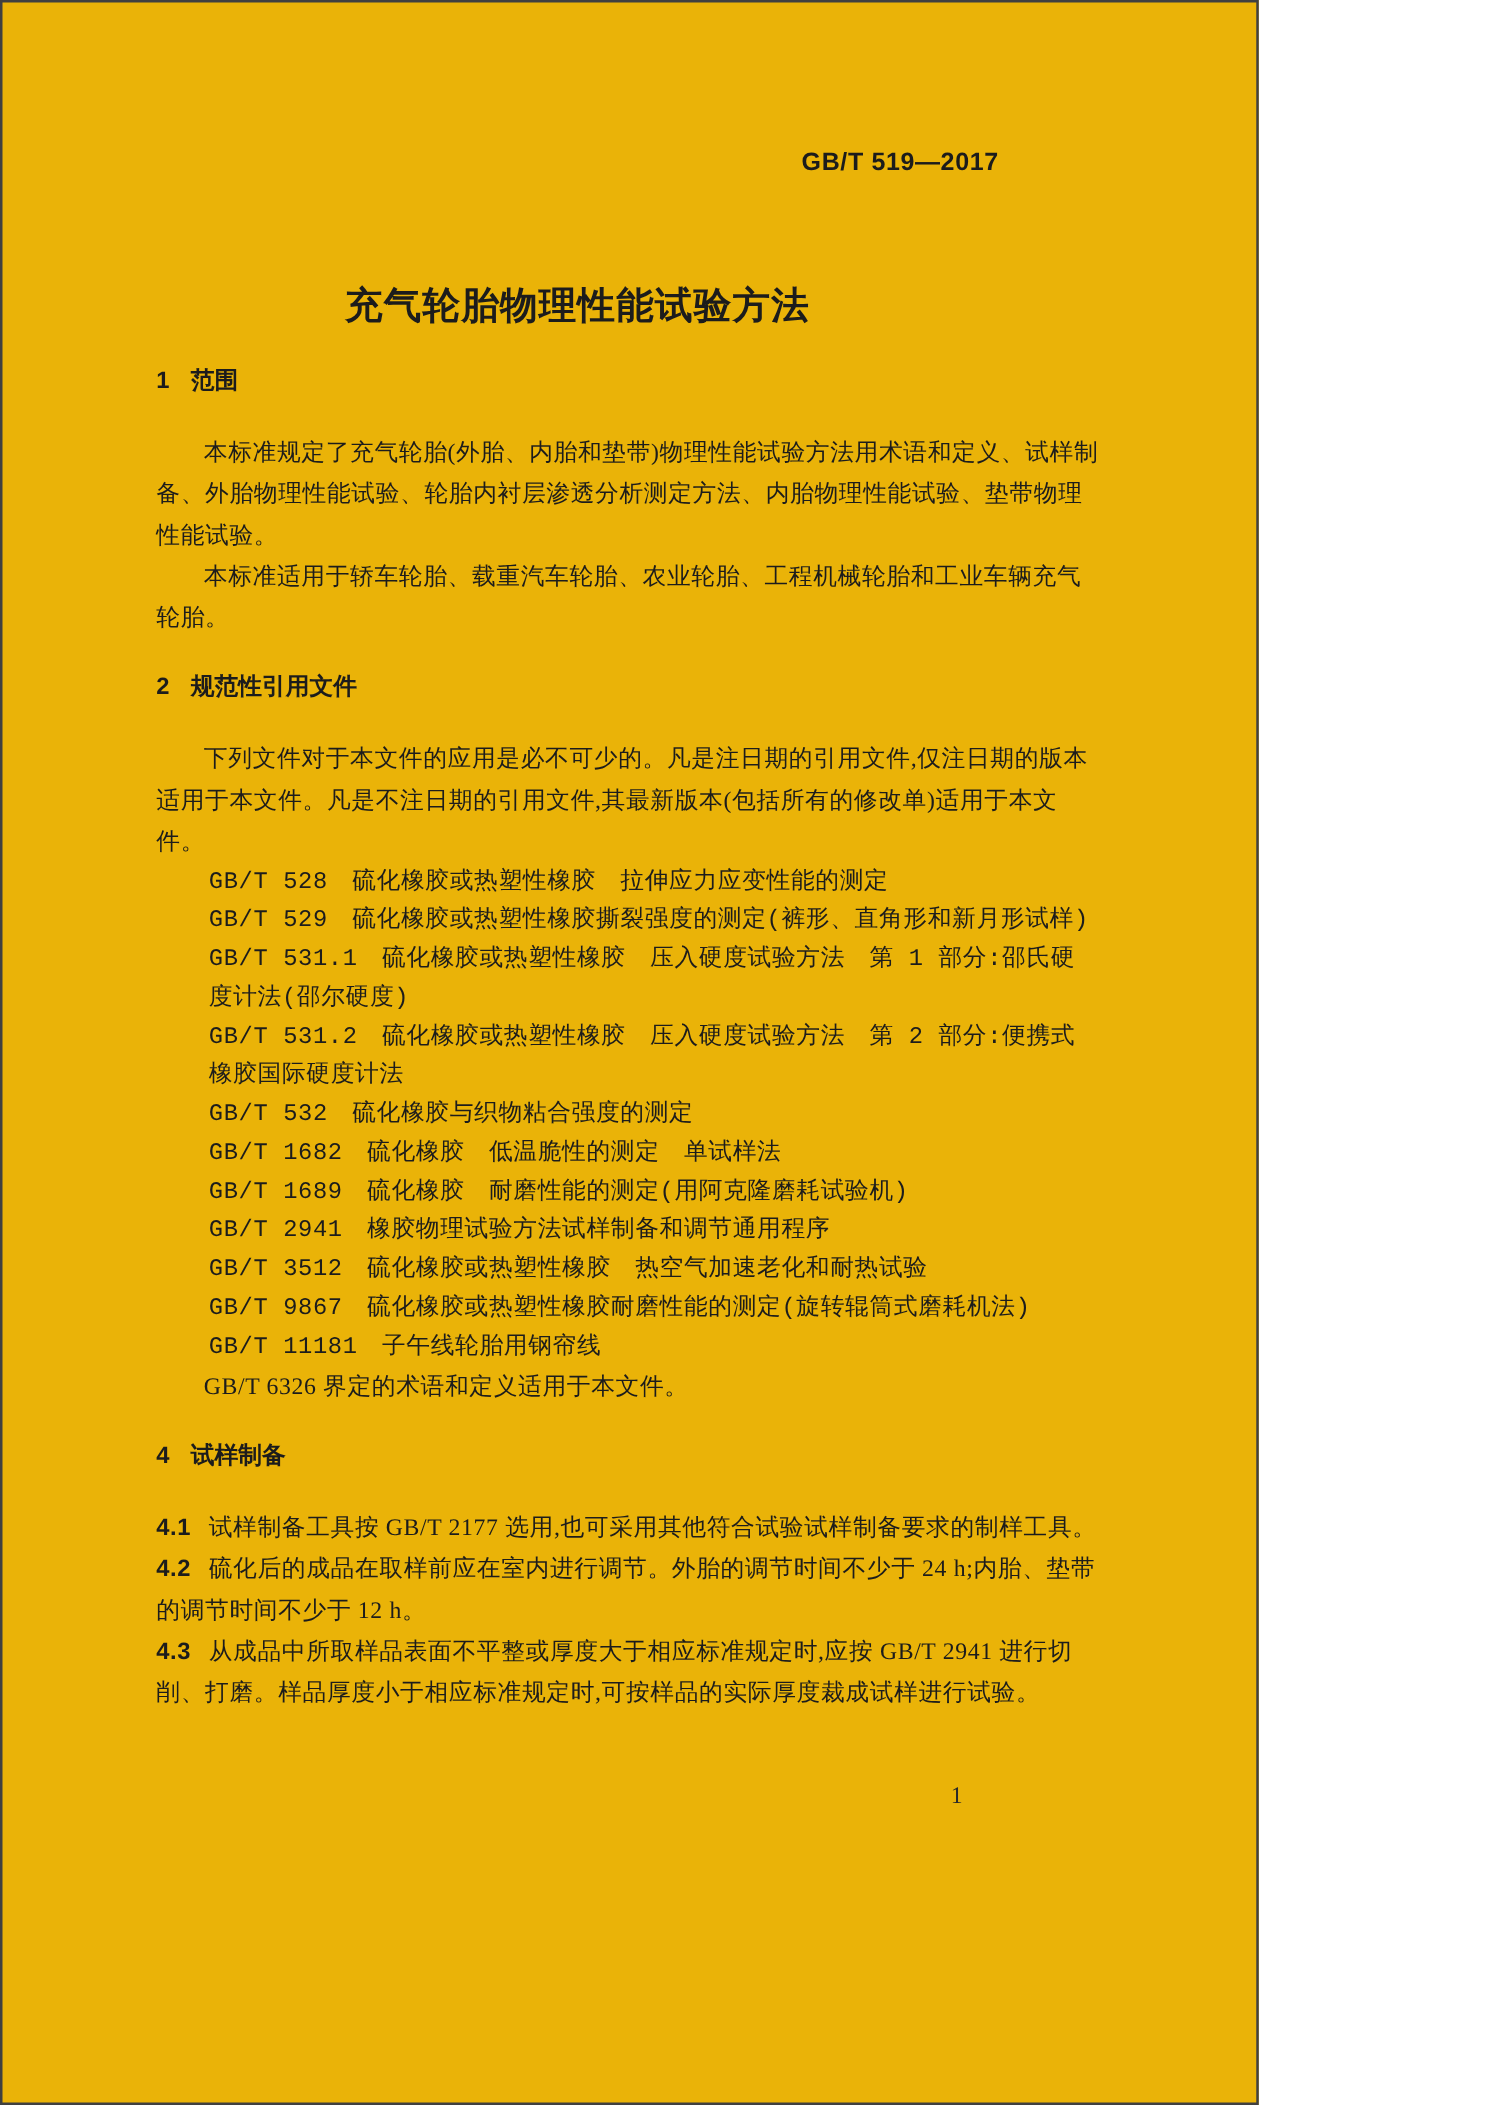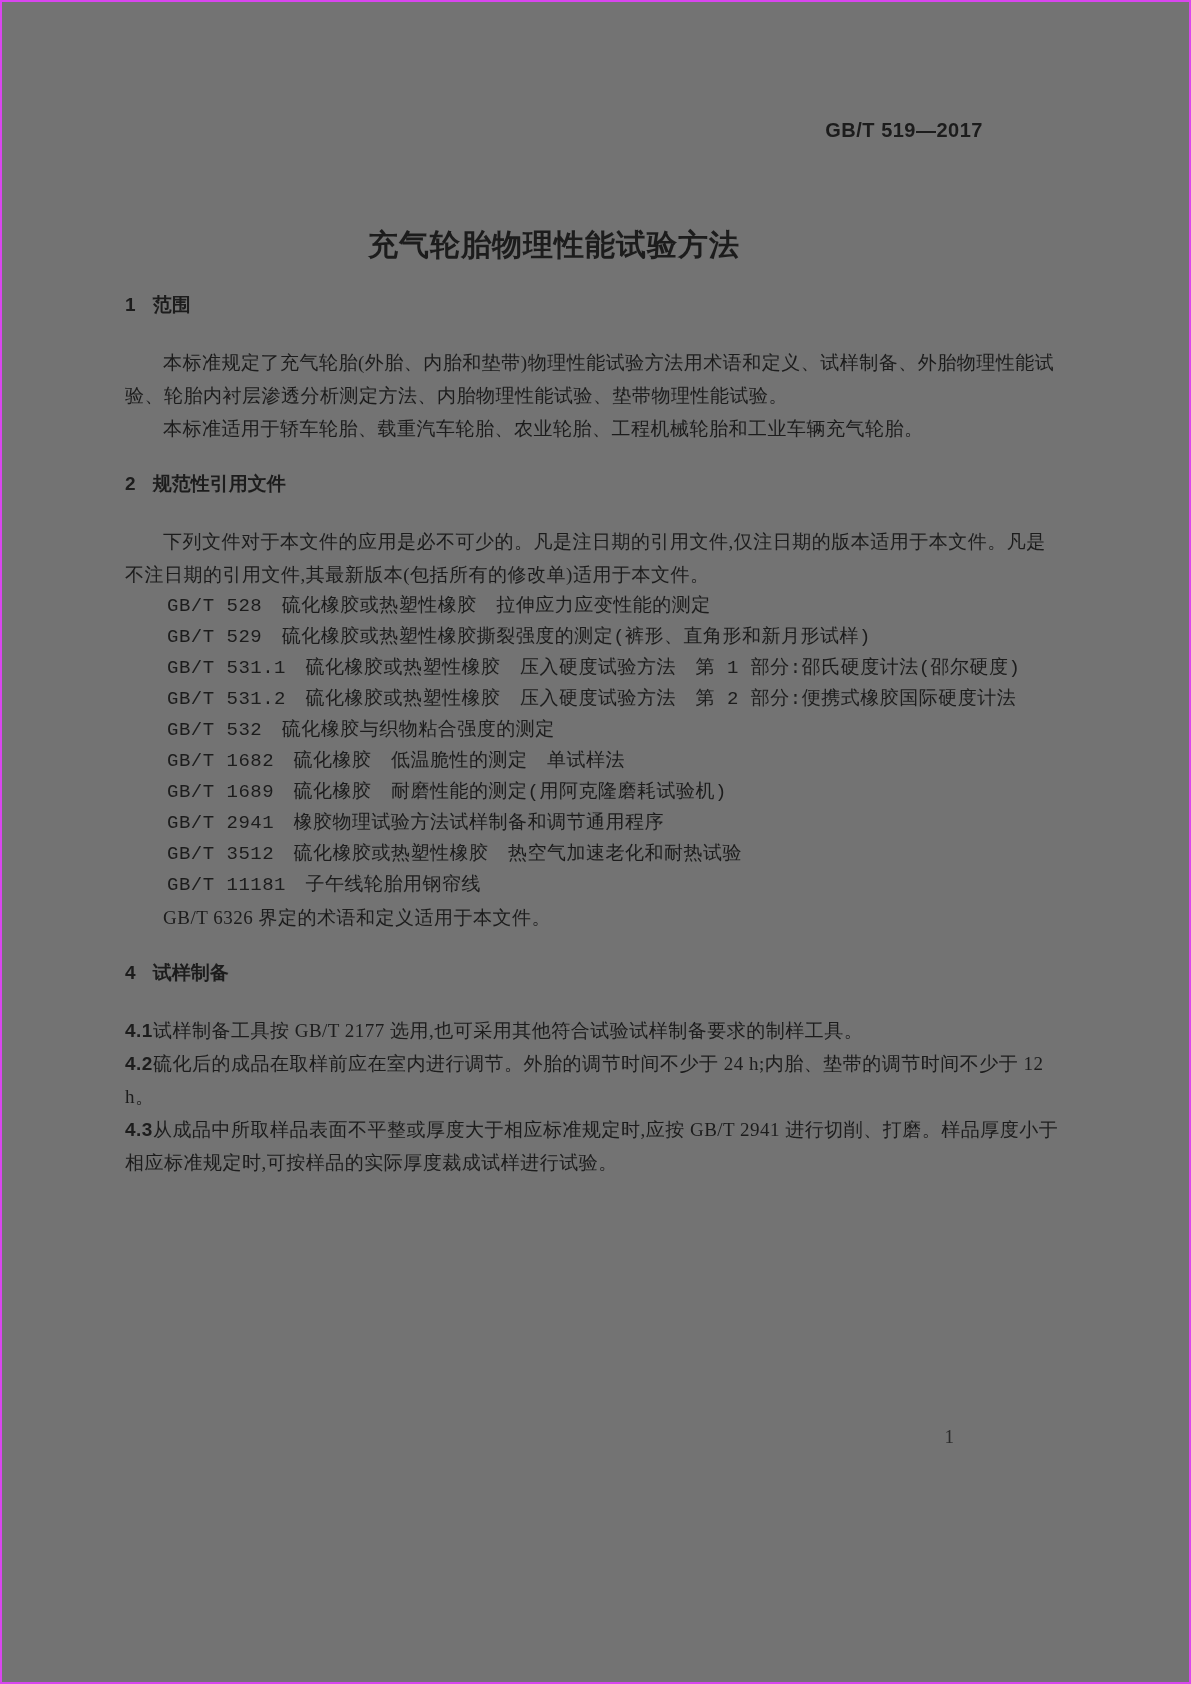--- a/index.html
+++ b/index.html
@@ -2,27 +2,27 @@
 <html><head>
 <meta charset="utf-8">
 <style>
   html, body {
     margin: 0;
     padding: 0;
     background: #ffffff;
   }
   .page {
     position: relative;
-    width: 1191px;
+    width: 1007px;
     height: 1684px;
-    background: #737373;
+    background: #eab308;
     color: #1c1c1c;
     font-family: "Liberation Serif", "DejaVu Serif", serif;
     box-sizing: border-box;
-    border: 2px solid #d946ef;
+    border: 2px solid #404040;
     overflow: hidden;
   }
   .content {
     padding: 116px 126px 0 123px;
   }
   .doc-number {
     text-align: right;
     padding-right: 80px;
     font-family: "Liberation Sans", "DejaVu Sans", sans-serif;
     font-weight: 700;
@@ -68,20 +68,21 @@
     font-family: Liberation Mono, monospace;
   }
   ul.refs li {
     font-size: 19px;
     line-height: 31px;
     letter-spacing: 0.5px;
   }
   .clause-num {
     font-family: "Liberation Sans", "DejaVu Sans", sans-serif;
     font-weight: 700;
+    margin-right: 14px;
   }
   .page-number {
     position: absolute;
     top: 1424px;
     right: 235px;
     font-size: 19px;
     color: #2a2a2a;
   }
 </style>
 </head>
@@ -103,20 +104,21 @@
     <ul class="refs">
       <li>GB/T 528　硫化橡胶或热塑性橡胶　拉伸应力应变性能的测定</li>
       <li>GB/T 529　硫化橡胶或热塑性橡胶撕裂强度的测定(裤形、直角形和新月形试样)</li>
       <li>GB/T 531.1　硫化橡胶或热塑性橡胶　压入硬度试验方法　第 1 部分:邵氏硬度计法(邵尔硬度)</li>
       <li>GB/T 531.2　硫化橡胶或热塑性橡胶　压入硬度试验方法　第 2 部分:便携式橡胶国际硬度计法</li>
       <li>GB/T 532　硫化橡胶与织物粘合强度的测定</li>
       <li>GB/T 1682　硫化橡胶　低温脆性的测定　单试样法</li>
       <li>GB/T 1689　硫化橡胶　耐磨性能的测定(用阿克隆磨耗试验机)</li>
       <li>GB/T 2941　橡胶物理试验方法试样制备和调节通用程序</li>
       <li>GB/T 3512　硫化橡胶或热塑性橡胶　热空气加速老化和耐热试验</li>
+      <li>GB/T 9867　硫化橡胶或热塑性橡胶耐磨性能的测定(旋转辊筒式磨耗机法)</li>
       <li>GB/T 11181　子午线轮胎用钢帘线</li>
     </ul>
 
     <p class="body indent">GB/T 6326 界定的术语和定义适用于本文件。</p>
 
     <div class="sec-heading"><span class="sec-num">4</span><span>试样制备</span></div>
     <p class="body"><span class="clause-num">4.1</span><span>试样制备工具按 GB/T 2177 选用,也可采用其他符合试验试样制备要求的制样工具。</span></p>
     <p class="body"><span class="clause-num">4.2</span><span>硫化后的成品在取样前应在室内进行调节。外胎的调节时间不少于 24 h;内胎、垫带的调节时间不少于 12 h。</span></p>
     <p class="body"><span class="clause-num">4.3</span><span>从成品中所取样品表面不平整或厚度大于相应标准规定时,应按 GB/T 2941 进行切削、打磨。样品厚度小于相应标准规定时,可按样品的实际厚度裁成试样进行试验。</span></p>
 

